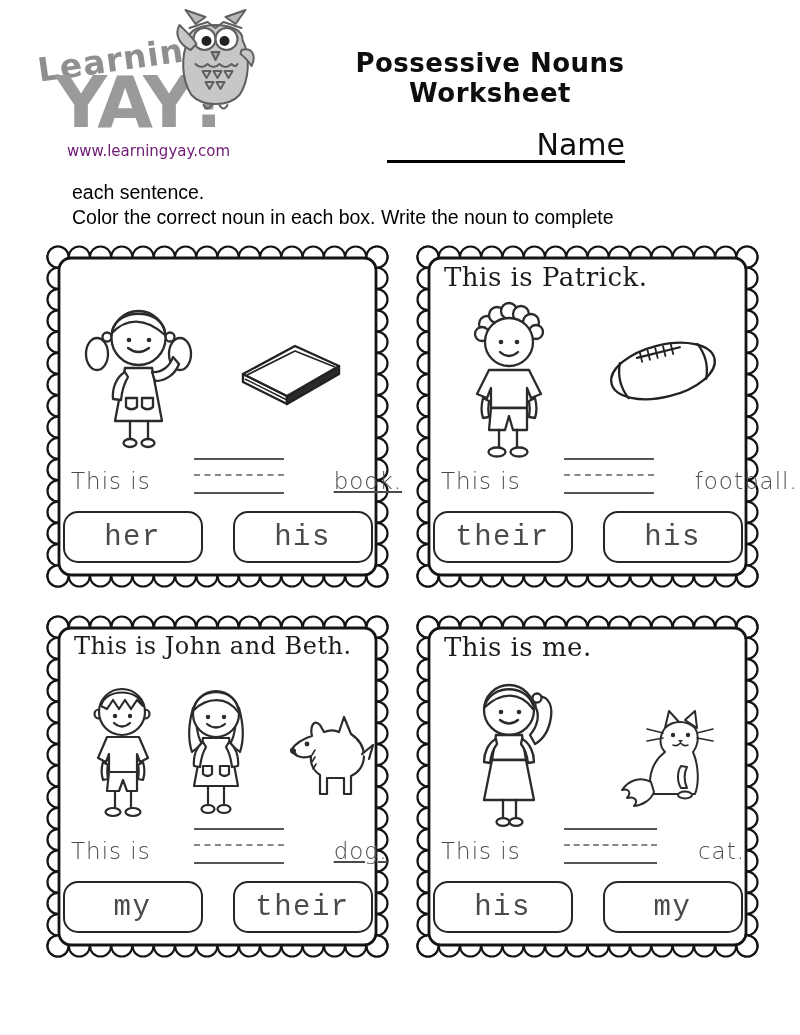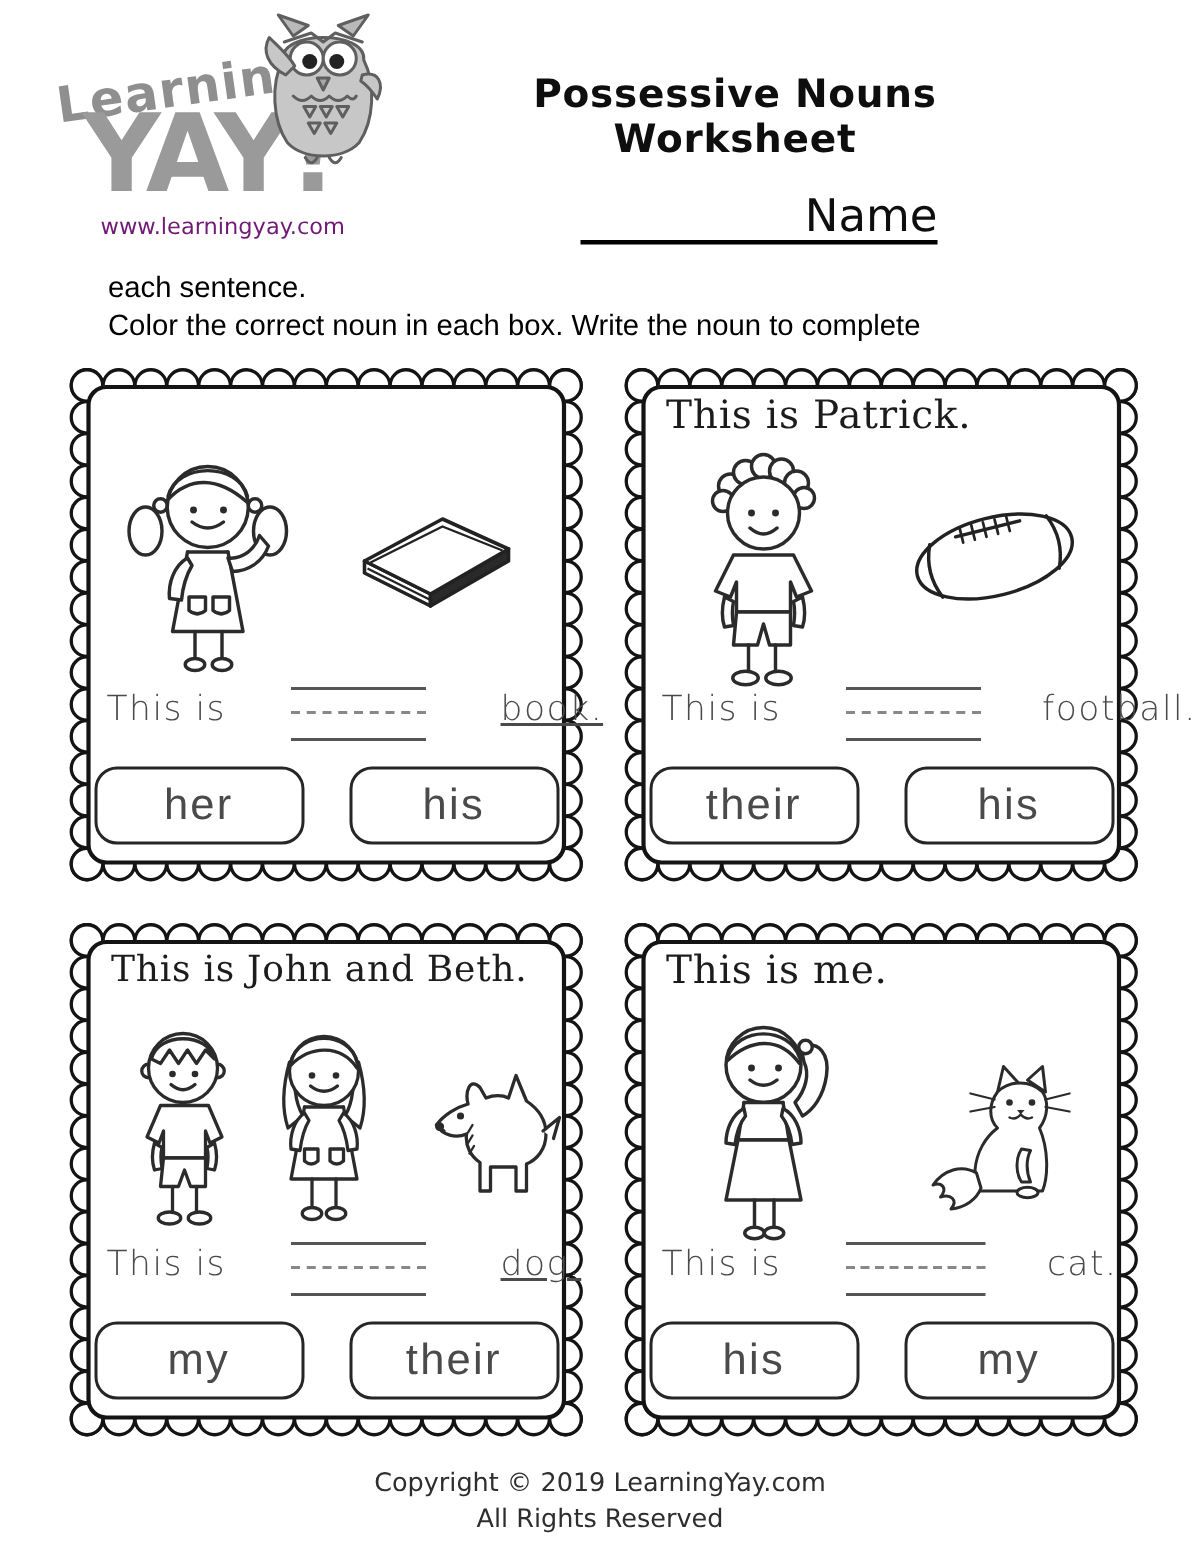--- a/index.html
+++ b/index.html
@@ -30,34 +30,34 @@
   .box{position:absolute;width:345px;height:345px;}
   .box.b0{left:45px;top:244px;} .box.b1{left:415px;top:244px;}
   .box.b2{left:45px;top:614px;} .box.b3{left:415px;top:614px;}
   .frame{position:absolute;left:0;top:0;}
   .heading{position:absolute;left:29px;top:18px;font-family:"DejaVu Serif",serif;
            font-size:26px;color:#1c1c1c;letter-spacing:0.5px;white-space:nowrap;}
   .b2 .heading{font-size:24px;}
   .illus{position:absolute;}
 
   .sentence{position:absolute;left:26px;right:15px;top:214px;display:flex;
-            align-items:flex-start;font-size:23px;letter-spacing:1px;color:#4a4a4a;
+            align-items:flex-end;font-size:23px;letter-spacing:1px;color:#4a4a4a;
             font-weight:300;gap:36px;}
   .sentence .word{line-height:30px;white-space:nowrap;}
   .blank{flex:1 1 auto;height:32px;margin:0 5px 2px 7px;position:relative;
          border-top:2px solid #555;border-bottom:2px solid #555;min-width:90px;}
   .blank .mid{position:absolute;left:0;right:0;top:45%;border-top:2px dashed #888;}
   .suffix-gap{margin-left:9px;text-decoration:underline;}
 
   .options{position:absolute;left:13px;right:13px;bottom:26px;display:flex;
            justify-content:center;gap:30px;}
   .opt{min-width:96px;height:48px;padding:0 20px;border:2.4px solid #262626;
        border-radius:15px;background:#fff;display:flex;align-items:center;
        justify-content:center;font-size:29px;letter-spacing:1.5px;color:#4a4a4a;
-       font-weight:300;font-family:Liberation Sans, sans-serif;cursor:pointer;}
+       font-weight:300;font-family:Liberation Mono, monospace;cursor:pointer;}
 
   
   .footer{position:absolute;left:0;right:0;top:978px;text-align:center;
           font-size:17px;color:#2e2e2e;line-height:1.4;}
 
   svg{display:block;}
 </style>
 </head>
 <body>
 
@@ -599,18 +599,14 @@
           <span class="mid"></span>
         </span>
       <span class="word">cat.</span>
     </div>
     <div class="options">
       <div class="opt">his</div>
       <div class="opt">my</div>
     </div>
   </div>
 
-  <div class="footer">
-    <div>Copyright © 2019 LearningYay.com</div>
-    <div>All Rights Reserved</div>
-  </div>
 
 </div>
 
 </body></html>

